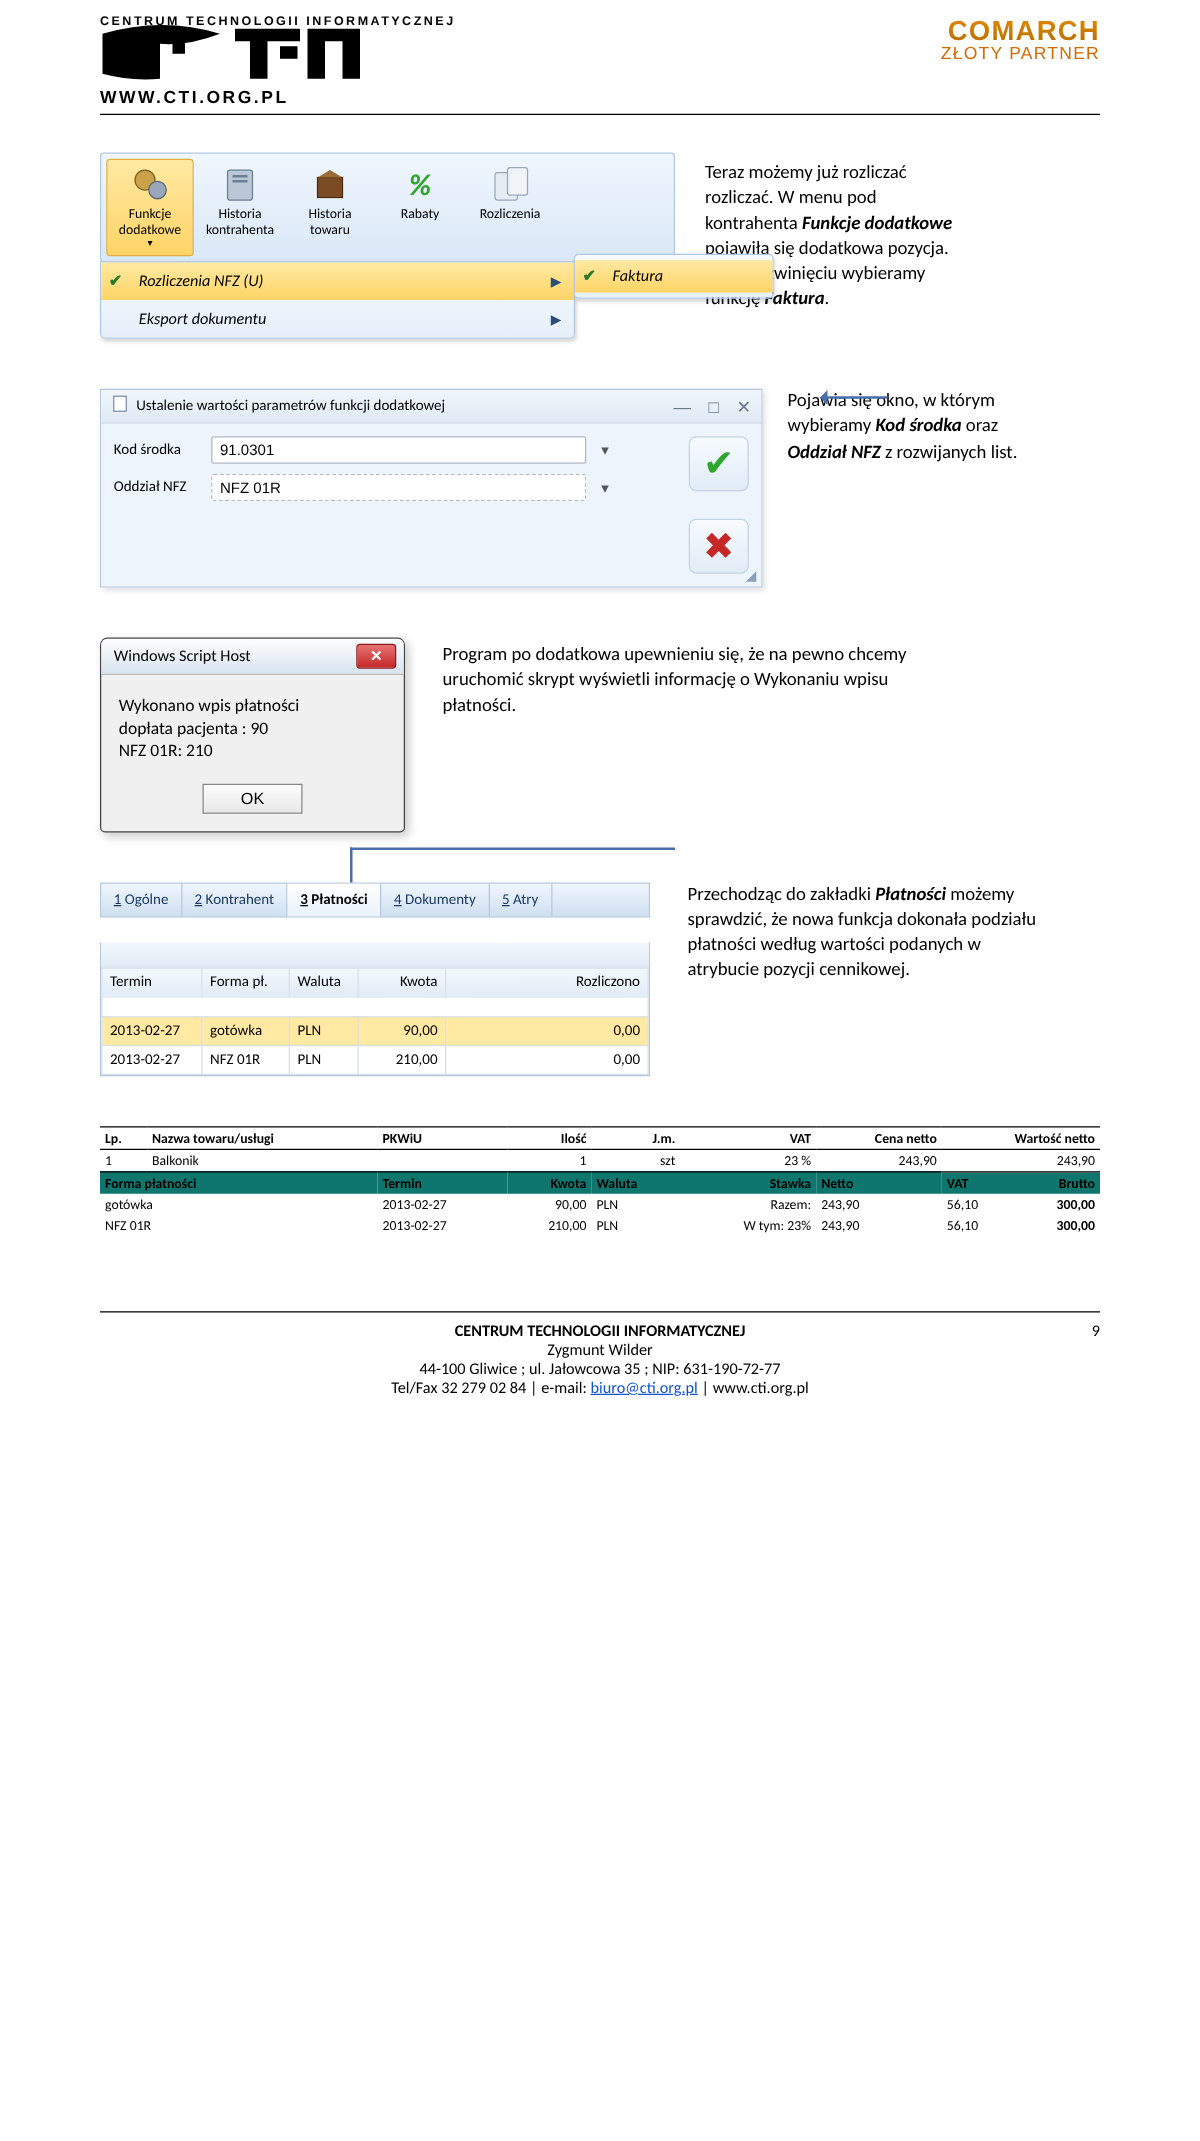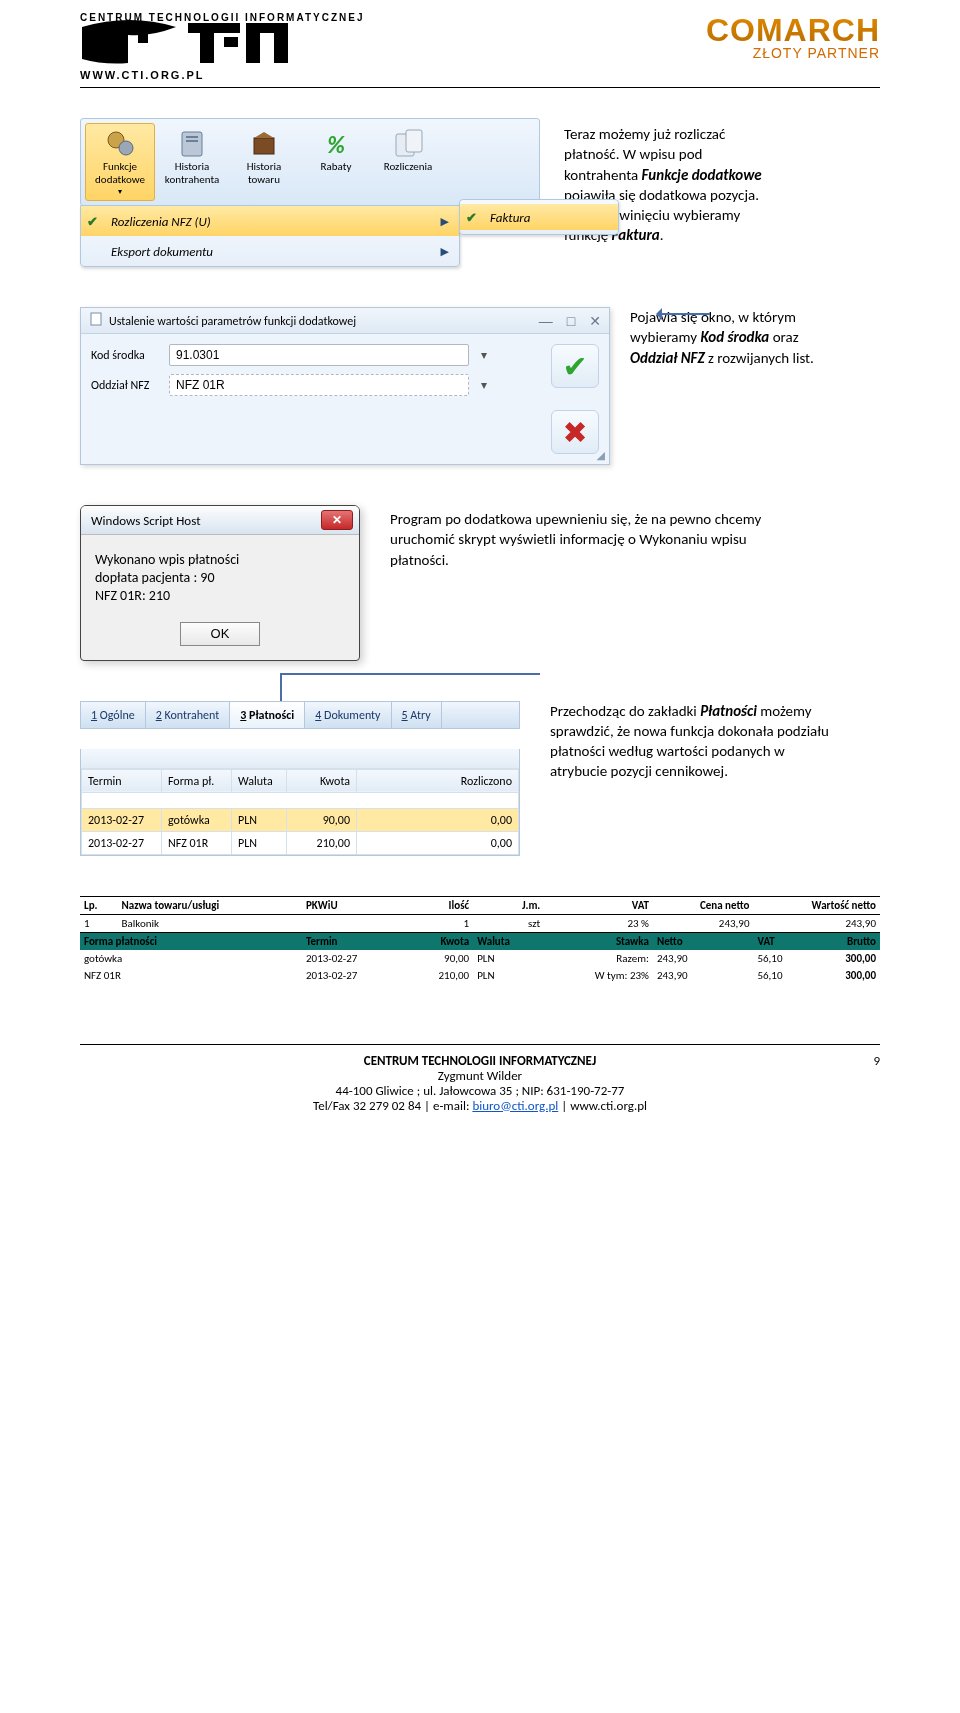--- a/index.html
+++ b/index.html
@@ -28,30 +28,30 @@
   }
   .logo-left .top {
     font-size: 10px;
     font-weight: 900;
     letter-spacing: 2px;
     color: #000;
     margin-bottom: -4px;
   }
   .logo-left svg { display:block; }
   .logo-left .bottom {
-    font-size: 11px;
+    font-size: 14px;
     font-weight: 900;
     letter-spacing: 2px;
     color: #000;
     margin-top: -4px;
   }
   .logo-right { text-align: right; }
   .logo-right .brand {
     font-family: "Arial Black", sans-serif;
-    font-size: 32px;
+    font-size: 22px;
     font-weight: 900;
     background: linear-gradient(#e58a00, #b36b00);
     -webkit-background-clip: text;
     color: transparent;
     letter-spacing: 1px;
   }
   .logo-right .sub {
     font-family: "Arial Black", sans-serif;
     font-size: 14px;
     color: #d46a00;
@@ -122,21 +122,21 @@
   }
   .form-row .dd { width:14px; text-align:center; color:#555;}
   .big-btn {
     position:absolute; right:10px;
     width:48px; height:44px; border:1px solid #c3d2e4; border-radius:6px;
     background: linear-gradient(#f7fbff,#e1ecf6);
     display:flex; align-items:center; justify-content:center; font-size:30px;
   }
   
   .wsh {
-    width: 280px; border:1px solid #444; border-radius:6px 6px 4px 4px; overflow:hidden;
+    width: 244px; border:1px solid #444; border-radius:6px 6px 4px 4px; overflow:hidden;
     box-shadow: 3px 3px 8px rgba(0,0,0,.2); background:#f0f0f0;
   }
   .wsh .ttl {
     display:flex; align-items:center; justify-content:space-between;
     background: linear-gradient(#fdfdfd,#d8e4f0); padding: 4px 6px 4px 10px;
     font-size:13px; border-bottom:1px solid #bbb;
   }
   .wsh .close {
     width:32px; height:20px; background: linear-gradient(#e57373,#c62828);
     border:1px solid #8b1e1e; border-radius:3px; color:#fff;
@@ -263,21 +263,21 @@
         <div class="dd-row">
           <span class="check"></span>
           <span style="font-style:italic;">Eksport dokumentu</span>
           <span class="arrow">▶</span>
         </div>
       </div>
       <div class="arrow-long" style="width:50px; left:580px; top:195px;"></div>
     </div>
     <div class="body-text" style="flex:1; padding-top:6px;">
       <span>Teraz możemy już rozliczać</span><br>
-      <span>płatność. W wpisu pod</span><br>
+      <span>rozliczać. W menu pod</span><br>
       <span>kontrahenta </span><b><i>Funkcje dodatkowe</i></b><br>
       <span>pojawiła się dodatkowa pozycja.</span><br>
       <span>Po jej rozwinięciu wybieramy</span><br>
       <span>funkcję </span><b><i>Faktura</i></b><span>.</span>
     </div>
   </div>
 
   <div class="section" style="gap:20px;">
     <div class="win" style="width:530px;">
       <div class="title">

